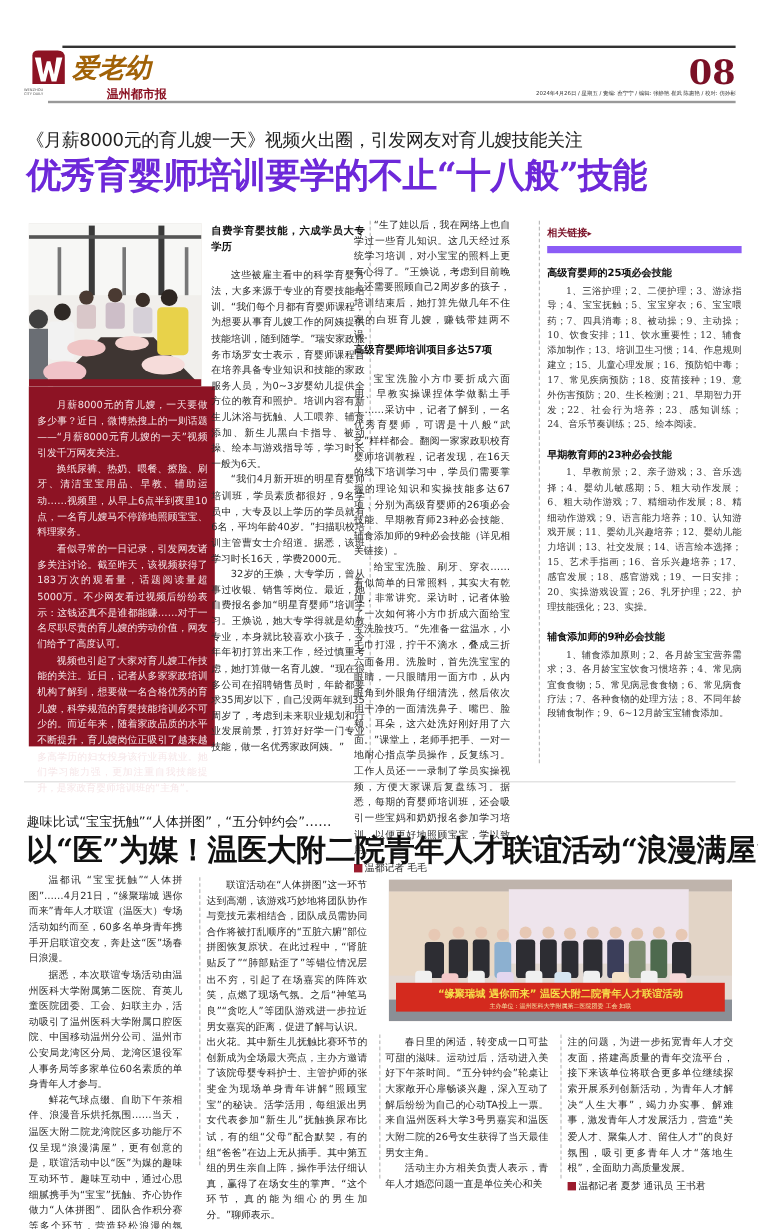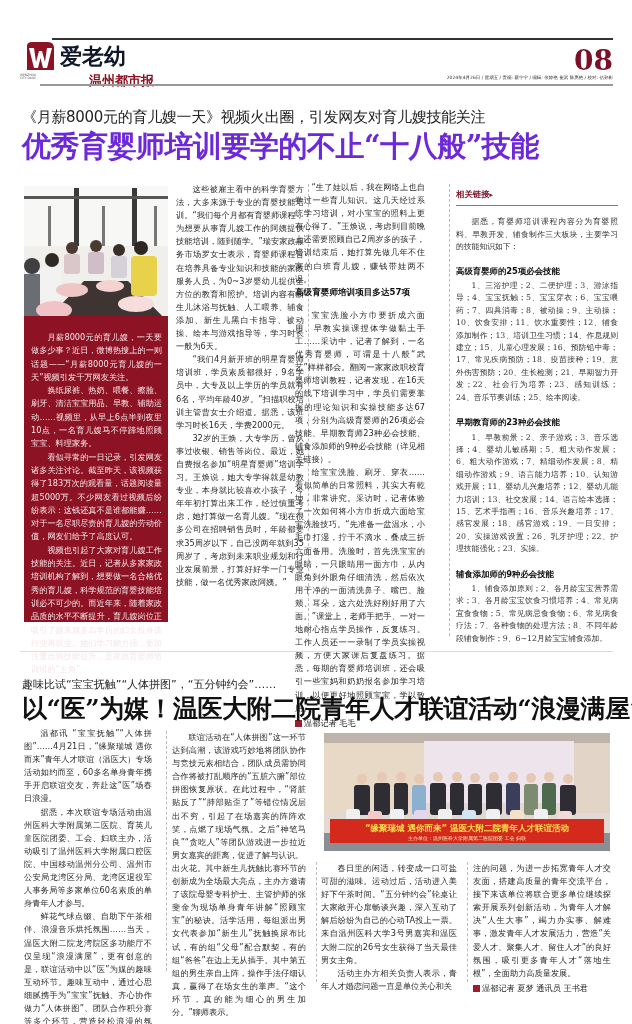--- a/index.html
+++ b/index.html
@@ -4,51 +4,51 @@
 <style>
   * { margin: 0; padding: 0; box-sizing: border-box; }
   html, body { width: 632px; height: 1024px; background: #ffffff; overflow: hidden; }
   body { position: relative; font-family: "DejaVu Sans", "Liberation Sans", sans-serif; color: #222; }
 
   
   .masthead { position: absolute; left: 20px; top: 38px; width: 593px; height: 48px; }
   .mast-topline { position: absolute; left: 32px; right: 0; top: 0; height: 2px; background: #333; }
   .mast-logo { position: absolute; left: 4px; top: 2px; width: 32px; height: 32px; }
   .mast-logo-small { position: absolute; left: 0px; top: 36px; font-size: 3px; line-height: 3px; color: #555; width: 20px; }
-  .mast-section { position: absolute; left: 40px; top: 4px; font-family: "DejaVu Serif", "Liberation Serif", serif; font-size: 22px; font-weight: bold; color: #0f172a; letter-spacing: 0px; }
-  .mast-paper { position: absolute; left: 40px; top: 34px; font-size: 13px; color: #8a1021; font-weight: bold; padding-left: 29px; }
+  .mast-section { position: absolute; left: 40px; top: 4px; font-family: "DejaVu Serif", "Liberation Serif", serif; font-size: 22px; font-weight: bold; color: #a16207; letter-spacing: 0px; font-style: italic; }
+  .mast-paper { position: absolute; left: 40px; top: 34px; font-size: 10px; color: #8a1021; font-weight: bold; padding-left: 29px; }
   .mast-pagenum { position: absolute; right: 0; top: 6px; font-family: "DejaVu Serif", "Liberation Serif", serif; font-size: 28px; font-weight: bold; color: #7a1026; }
   .mast-meta { position: absolute; right: 0; top: 37px; font-size: 4.5px; color: #333; white-space: nowrap; }
   .mast-bottomline { position: absolute; left: 20px; right: 0; top: 46px; height: 2px; background: #999; }
 
   
   .a1-kicker { position: absolute; left: 22px; top: 108px; font-size: 15px; color: #222; white-space: nowrap; letter-spacing: -0.3px; }
   .a1-title { position: absolute; left: 22px; top: 127px; font-family: "DejaVu Serif", "Liberation Serif", serif; font-size: 29px; font-weight: bold; color: #6d28d9; white-space: nowrap; letter-spacing: -0.5px; }
 
   
   .a1-photo { position: absolute; left: 24px; top: 186px; width: 144px; height: 136px; overflow: hidden; background: #e9e6e2; }
   .a1-photo svg { display: block; }
 
   
-  .a1-lead { position: absolute; left: 24px; top: 322px; width: 144px; height: 300px; background: #8d1324; color: #f6e6e8; padding: 9px 6px 6px 7px; font-size: 8.2px; line-height: 13.3px; text-align: justify; }
+  .a1-lead { position: absolute; left: 24px; top: 322px; width: 155px; height: 300px; background: #8d1324; color: #f6e6e8; padding: 9px 6px 6px 7px; font-size: 8.2px; line-height: 13.3px; text-align: justify; }
   .a1-lead p { text-indent: 2em; }
 
   
   .col { position: absolute; font-size: 8.2px; line-height: 13.1px; color: #2a2a2a; text-align: justify; }
   .col p { text-indent: 2em; }
   .subhead { font-weight: bold; font-size: 8.6px; color: #111; margin: 4px 0 10px 0; text-indent: 0 !important; }
   .a1-col1 { left: 176px; top: 183px; width: 128px; }
   .a1-col2 { left: 295px; top: 181px; width: 130px; }
   .vdiv { position: absolute; width: 0; border-left: 1px dashed #bbb; }
   .a1-col2-div { left: 308px; top: 184px; height: 452px; }
   .a1-col3-div { left: 449px; top: 184px; height: 452px; }
 
   
   .a1-side { position: absolute; left: 456px; top: 188px; width: 162px; font-family: "DejaVu Serif", "Liberation Serif", serif; font-size: 7.8px; line-height: 12.4px; color: #333; text-align: justify; }
-  .side-label { color: #7a1026; font-weight: bold; font-size: 8.4px; padding-bottom: 4px; border-bottom: 1px solid #8b5cf6; margin-bottom: 10px; font-family: "DejaVu Sans", "Liberation Sans", sans-serif; }
+  .side-label { color: #7a1026; font-weight: bold; font-size: 8.4px; padding-bottom: 4px; border-bottom: 6px solid #8b5cf6; margin-bottom: 10px; font-family: "DejaVu Sans", "Liberation Sans", sans-serif; }
   .side-label .arrow { color: #7a1026; font-size: 7px; }
   .side-intro { text-indent: 2em; margin-bottom: 11px; }
   .side-h { font-family: "DejaVu Sans", "Liberation Sans", sans-serif; font-weight: bold; color: #111; font-size: 8.4px; margin: 2px 0 3px 0; }
   .side-list { text-indent: 2em; margin-bottom: 12px; }
 
   .byline-mark { display: inline-block; width: 7px; height: 7px; background: #9c1c2e; vertical-align: -1px; margin-right: 2px; }
 
   
   .sep-line { position: absolute; left: 20px; top: 651px; width: 593px; height: 1px; background: #ddd; }
 
@@ -119,20 +119,21 @@
 </div>
 
 <div class="a1-lead">
   <p>月薪8000元的育儿嫂，一天要做多少事？近日，微博热搜上的一则话题——“月薪8000元育儿嫂的一天”视频引发千万网友关注。</p>
   <p>换纸尿裤、热奶、喂餐、擦脸、刷牙、清洁宝宝用品、早教、辅助运动……视频里，从早上6点半到夜里10点，一名育儿嫂马不停蹄地照顾宝宝、料理家务。</p>
   <p>看似寻常的一日记录，引发网友诸多关注讨论。截至昨天，该视频获得了183万次的观看量，话题阅读量超5000万。不少网友看过视频后纷纷表示：这钱还真不是谁都能赚……对于一名尽职尽责的育儿嫂的劳动价值，网友们给予了高度认可。</p>
   <p>视频也引起了大家对育儿嫂工作技能的关注。近日，记者从多家家政培训机构了解到，想要做一名合格优秀的育儿嫂，科学规范的育婴技能培训必不可少的。而近年来，随着家政品质的水平不断提升，育儿嫂岗位正吸引了越来越多高学历的妇女投身该行业再就业。她们学习能力强，更加注重自我技能提升，是家政育婴师培训班的“主角”。</p>
 </div>
 
 <div class="col a1-col1">
+  <p class="subhead">自费学育婴技能，六成学员大专学历</p>
   <p>这些被雇主看中的科学育婴方法，大多来源于专业的育婴技能培训。“我们每个月都有育婴师课程，为想要从事育儿嫂工作的阿姨提供技能培训，随到随学。”瑞安家政服务市场罗女士表示，育婴师课程旨在培养具备专业知识和技能的家政服务人员，为0~3岁婴幼儿提供全方位的教育和照护。培训内容有新生儿沐浴与抚触、人工喂养、辅食添加、新生儿黑白卡指导、被动操、绘本与游戏指导等，学习时长一般为6天。</p>
   <p>“我们4月新开班的明星育婴师培训班，学员素质都很好，9名学员中，大专及以上学历的学员就有6名，平均年龄40岁。”扫描职校培训主管曹女士介绍道。据悉，该班学习时长16天，学费2000元。</p>
   <p>32岁的王焕，大专学历，曾从事过收银、销售等岗位。最近，她自费报名参加“明星育婴师”培训学习。王焕说，她大专学得就是幼教专业，本身就比较喜欢小孩子，今年年初打算出来工作，经过慎重考虑，她打算做一名育儿嫂。“现在很多公司在招聘销售员时，年龄都要求35周岁以下，自己没两年就到35周岁了，考虑到未来职业规划和行业发展前景，打算好好学一门专业技能，做一名优秀家政阿姨。”</p>
 </div>
 
 <div class="vdiv a1-col2-div"></div>
 
 <div class="col a1-col2">
   <p>“生了娃以后，我在网络上也自学过一些育儿知识。这几天经过系统学习培训，对小宝宝的照料上更有心得了。”王焕说，考虑到目前晚上还需要照顾自己2周岁多的孩子，培训结束后，她打算先做几年不住家的白班育儿嫂，赚钱带娃两不误。</p>
   <p class="subhead" style="margin-top:0;">高级育婴师培训项目多达57项</p>
@@ -142,21 +143,20 @@
     <span class="byline-mark"></span><span>温都记者 毛毛</span>
   </p>
 </div>
 
 <div class="vdiv a1-col3-div"></div>
 
 <aside class="a1-side">
   <div class="side-label">
     <span>相关链接</span><span class="arrow">▸</span>
   </div>
-  <p class="side-intro">据悉，育婴师培训课程内容分为育婴照料、早教开发、辅食制作三大板块，主要学习的技能知识如下：</p>
   <div class="side-h">高级育婴师的25项必会技能</div>
   <p class="side-list">1、三浴护理；2、二便护理；3、游泳指导；4、宝宝抚触；5、宝宝穿衣；6、宝宝喂药；7、四具消毒；8、被动操；9、主动操；10、饮食安排；11、饮水重要性；12、辅食添加制作；13、培训卫生习惯；14、作息规则建立；15、儿童心理发展；16、预防铅中毒；17、常见疾病预防；18、疫苗接种；19、意外伤害预防；20、生长检测；21、早期智力开发；22、社会行为培养；23、感知训练；24、音乐节奏训练；25、绘本阅读。</p>
   <div class="side-h">早期教育师的23种必会技能</div>
   <p class="side-list">1、早教前景；2、亲子游戏；3、音乐选择；4、婴幼儿敏感期；5、粗大动作发展；6、粗大动作游戏；7、精细动作发展；8、精细动作游戏；9、语言能力培养；10、认知游戏开展；11、婴幼儿兴趣培养；12、婴幼儿能力培训；13、社交发展；14、语言绘本选择；15、艺术手指画；16、音乐兴趣培养；17、感官发展；18、感官游戏；19、一日安排；20、实操游戏设置；26、乳牙护理；22、护理技能强化；23、实操。</p>
   <div class="side-h">辅食添加师的9种必会技能</div>
   <p class="side-list">1、辅食添加原则；2、各月龄宝宝营养需求；3、各月龄宝宝饮食习惯培养；4、常见病宜食食物；5、常见病忌食食物；6、常见病食疗法；7、各种食物的处理方法；8、不同年龄段辅食制作；9、6~12月龄宝宝辅食添加。</p>
 </aside>
 
 <div class="sep-line"></div>
 

